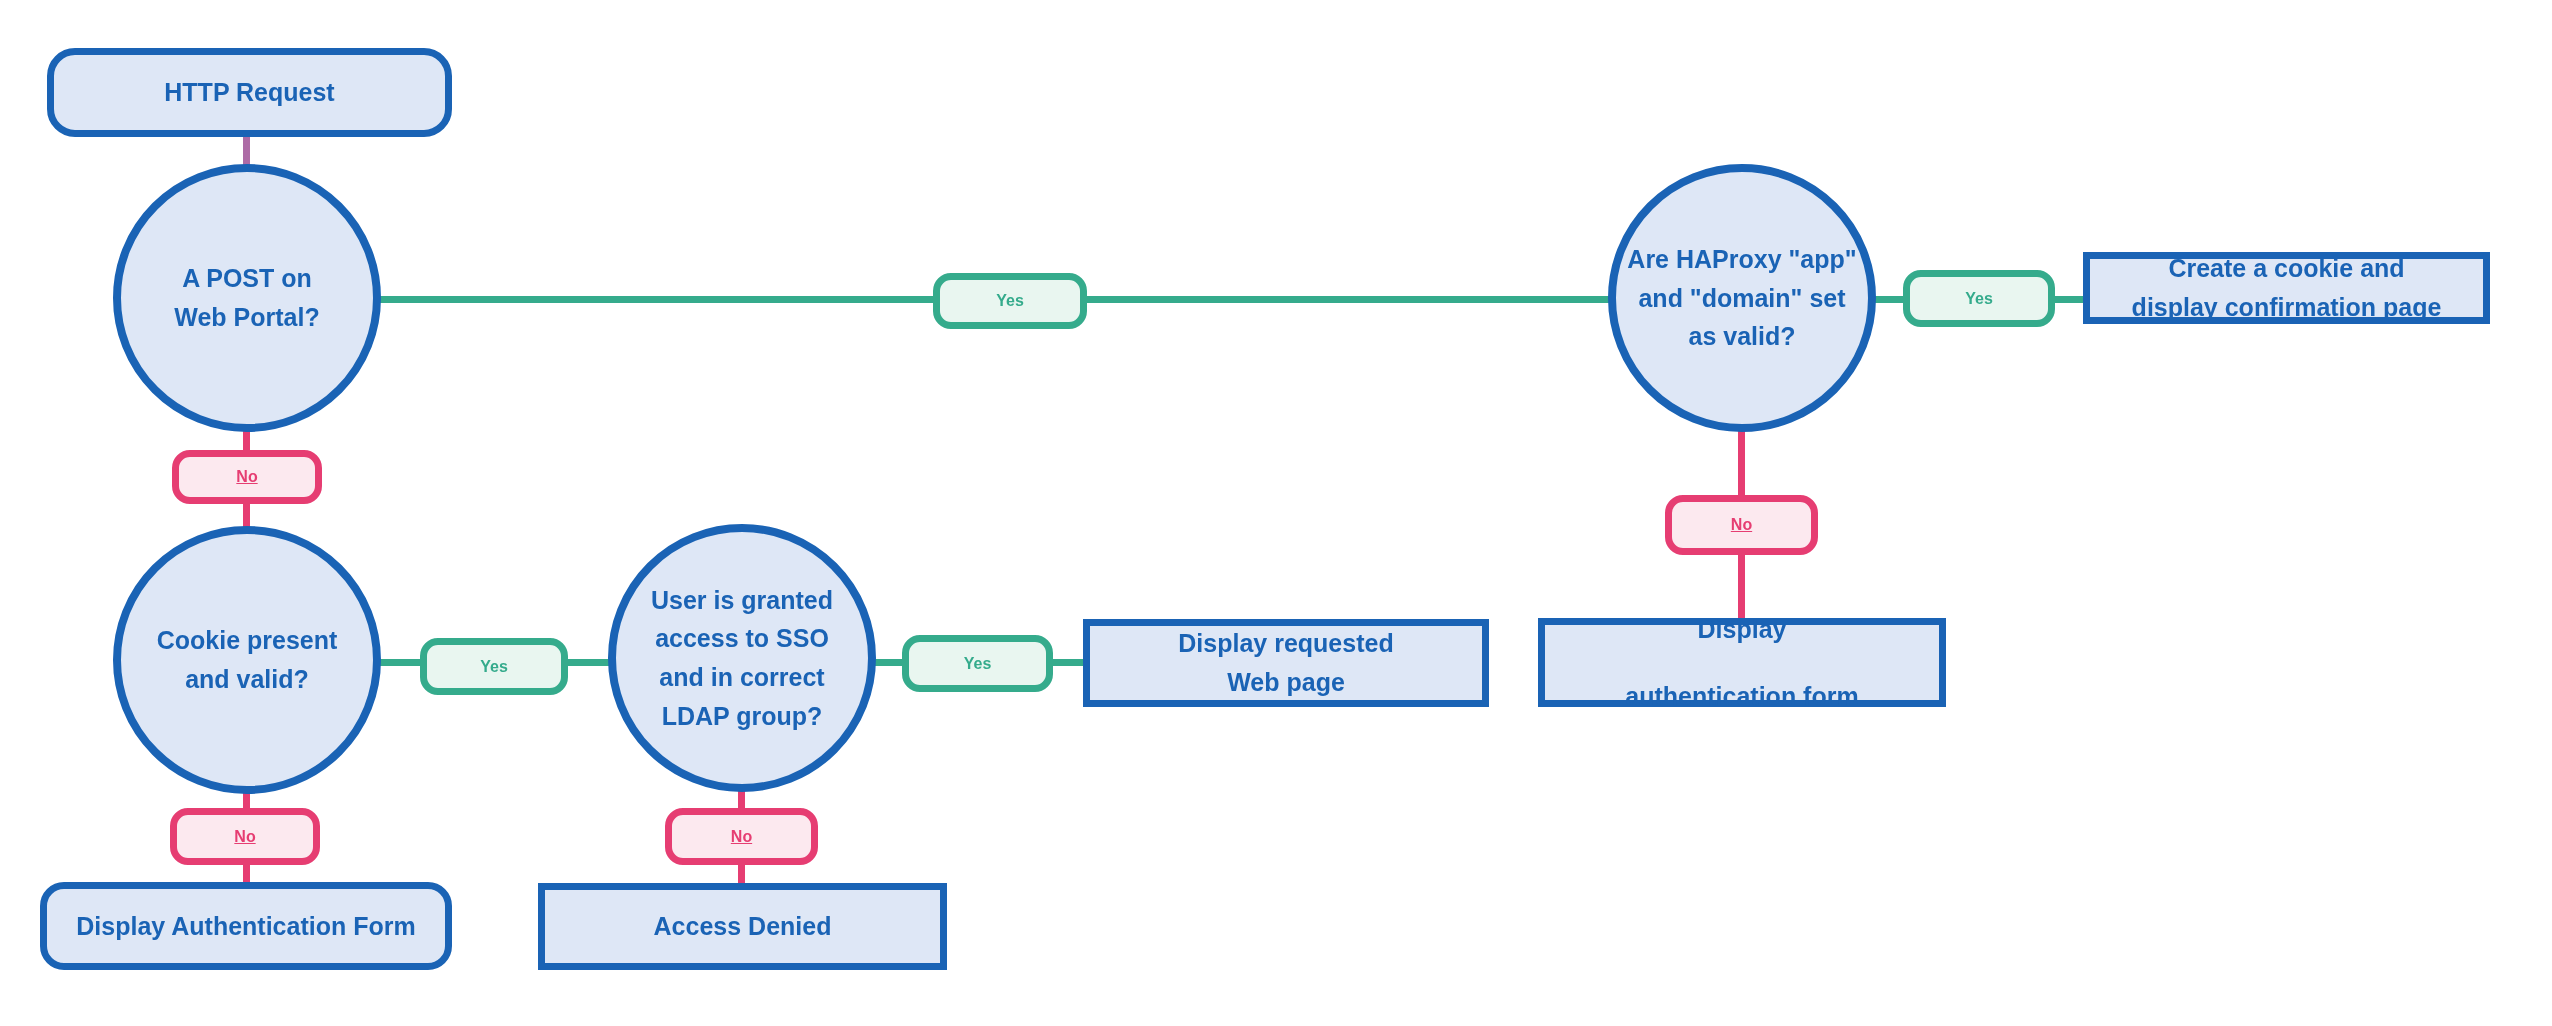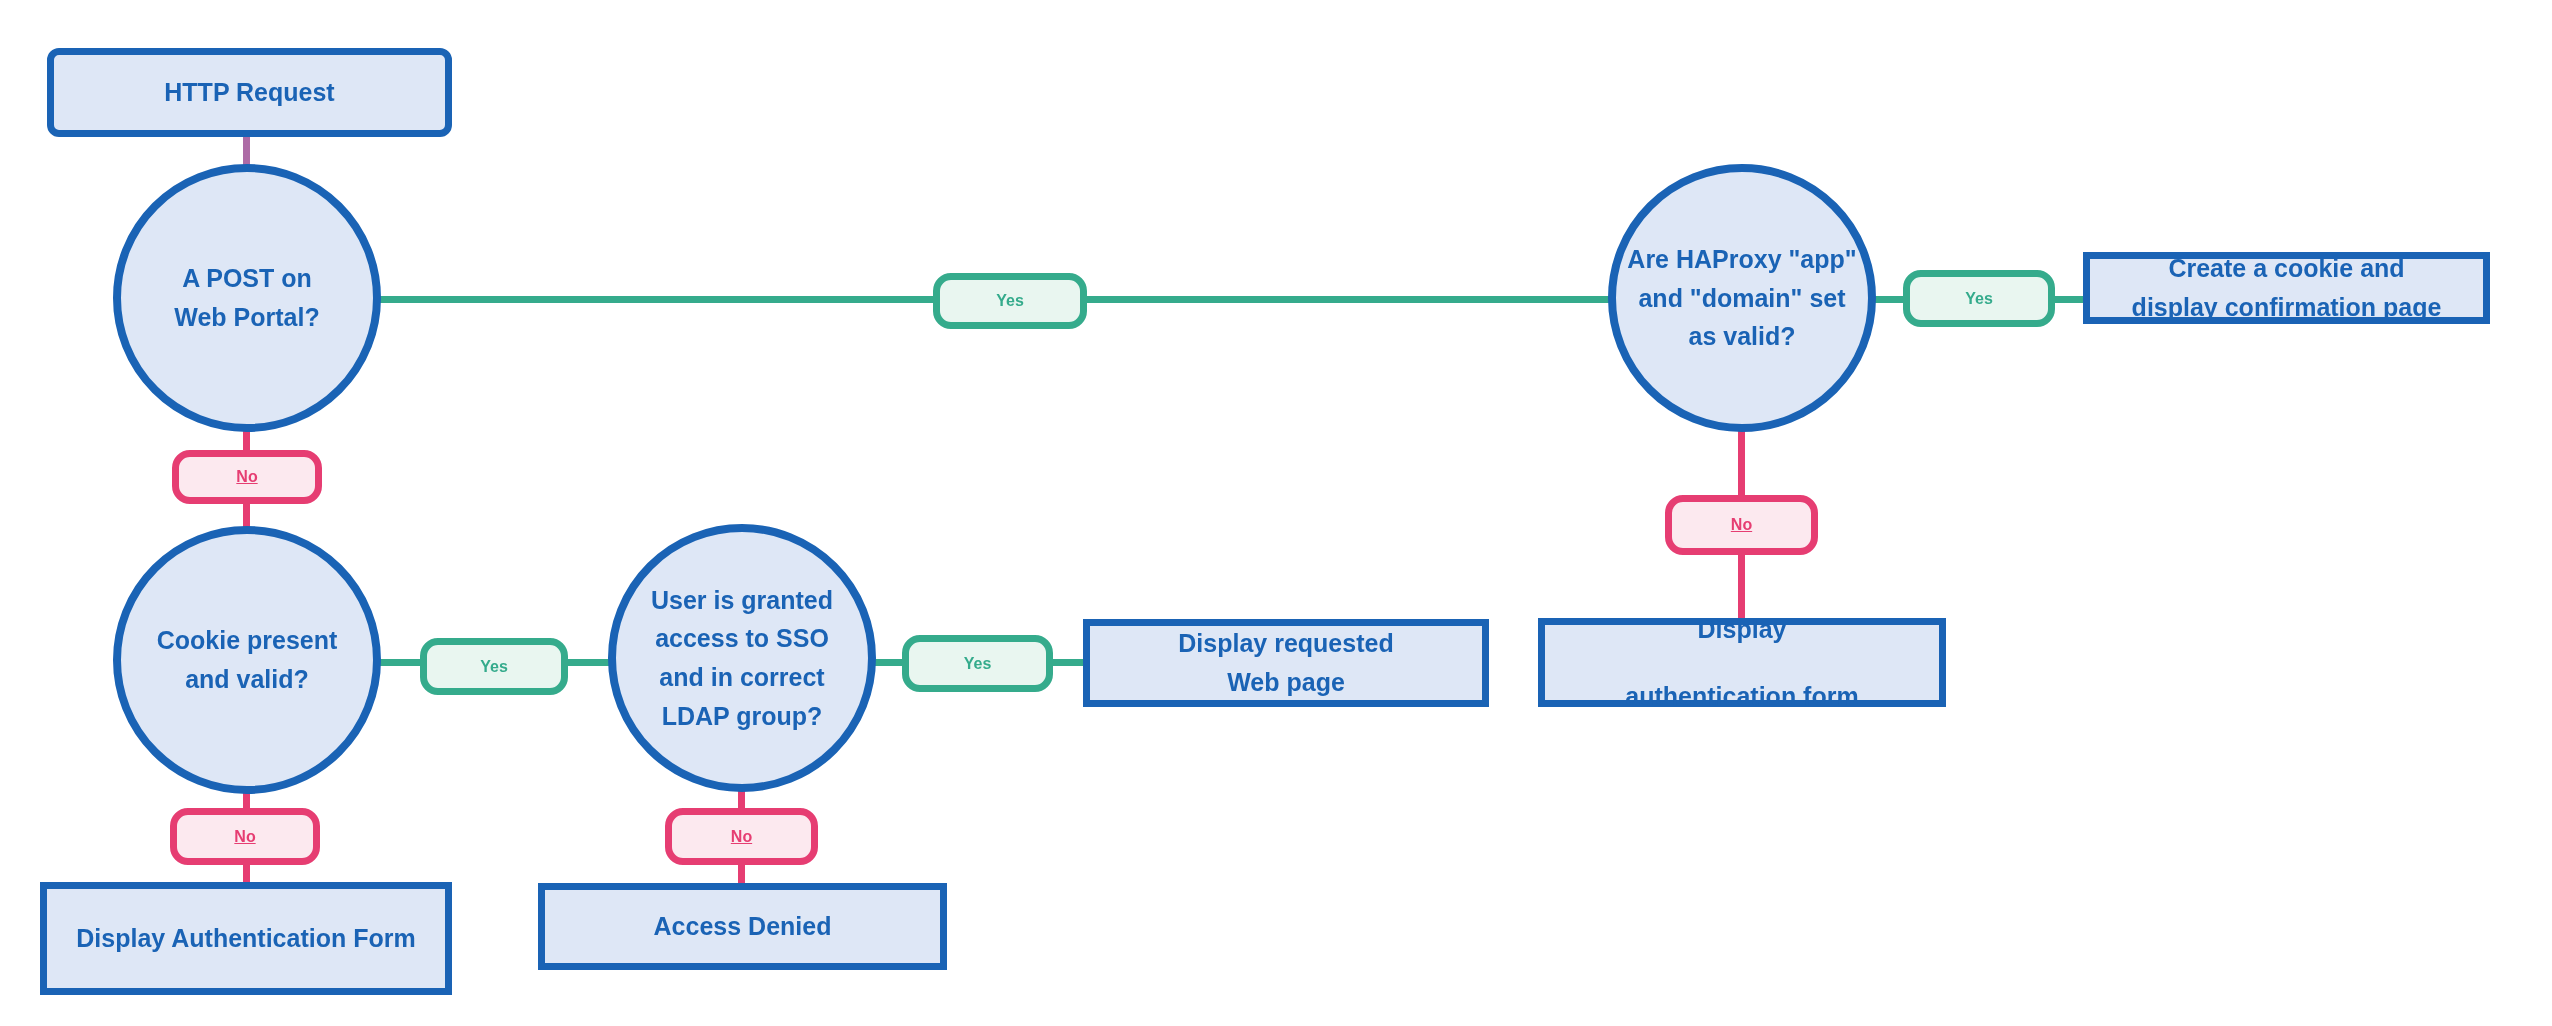--- a/index.html
+++ b/index.html
@@ -23,21 +23,21 @@
   .green-line{background:var(--green);}
   .pink-line{background:var(--pink);}
   .purple-line{background:var(--purple);}
   
   .node{
     position:absolute;z-index:2;
     background:var(--blue-fill);border:7px solid var(--blue);color:var(--blue);
     display:flex;flex-direction:column;align-items:center;justify-content:center;
     text-align:center;font-size:25px;line-height:1.55;
   }
-  .node.rounded{border-radius:12px;}
+  .node.rounded{border-radius:28px;}
   .node.circle{border-radius:50%;border-width:8px;}
   .tl{display:block;}
   
   .badge{
     position:absolute;z-index:3;border-radius:18px;
     display:flex;align-items:center;justify-content:center;
     font-size:16px;border:7px solid;
   }
   .badge.yes{background:var(--green-fill);border-color:var(--green);color:var(--green);}
   .badge.no{background:var(--pink-fill);border-color:var(--pink);color:var(--pink);text-decoration:underline;}
@@ -92,21 +92,21 @@
     <span class="tl">access to SSO</span>
     <span class="tl">and in correct</span>
     <span class="tl">LDAP group?</span>
   </div>
 
   <div class="node" style="left:1083px;top:619px;width:406px;height:88px;">
     <span class="tl">Display requested</span>
     <span class="tl">Web page</span>
   </div>
 
-  <div class="node" style="left:40px;top:882px;width:412px;height:113px;">
+  <div class="node" style="left:40px;top:882px;width:412px;height:88px;border-radius:24px;">
     <span class="tl">Display Authentication Form</span>
   </div>
 
   <div class="node" style="left:538px;top:883px;width:409px;height:87px;">
     <span class="tl">Access Denied</span>
   </div>
 
   <div class="badge yes" style="left:933px;top:273px;width:154px;height:56px;">
     <span>Yes</span>
   </div>

